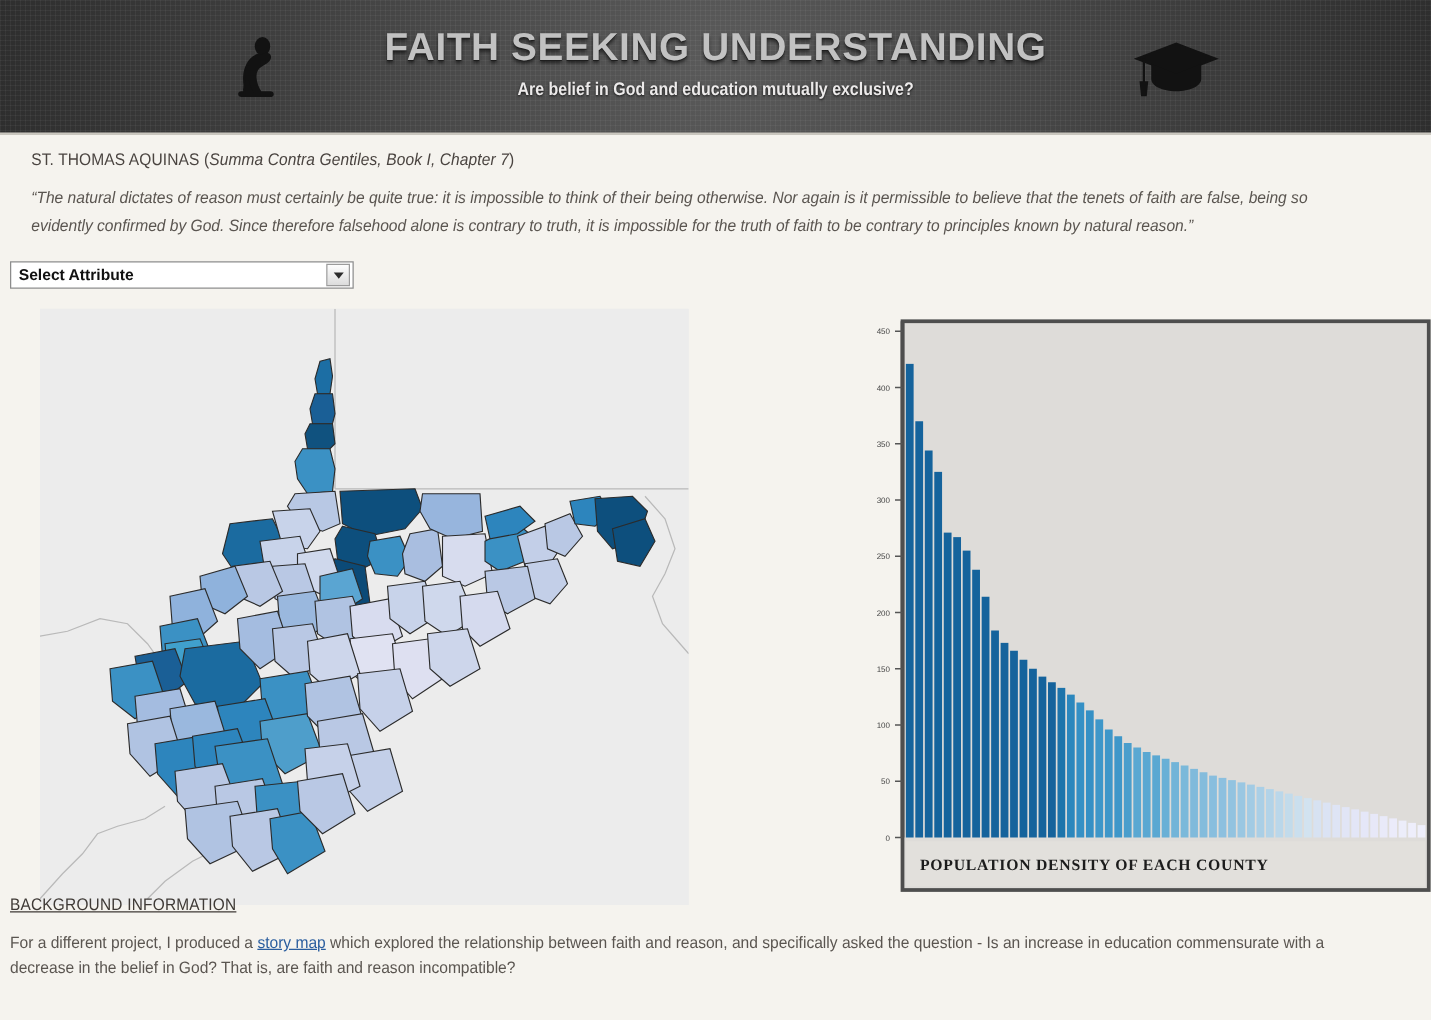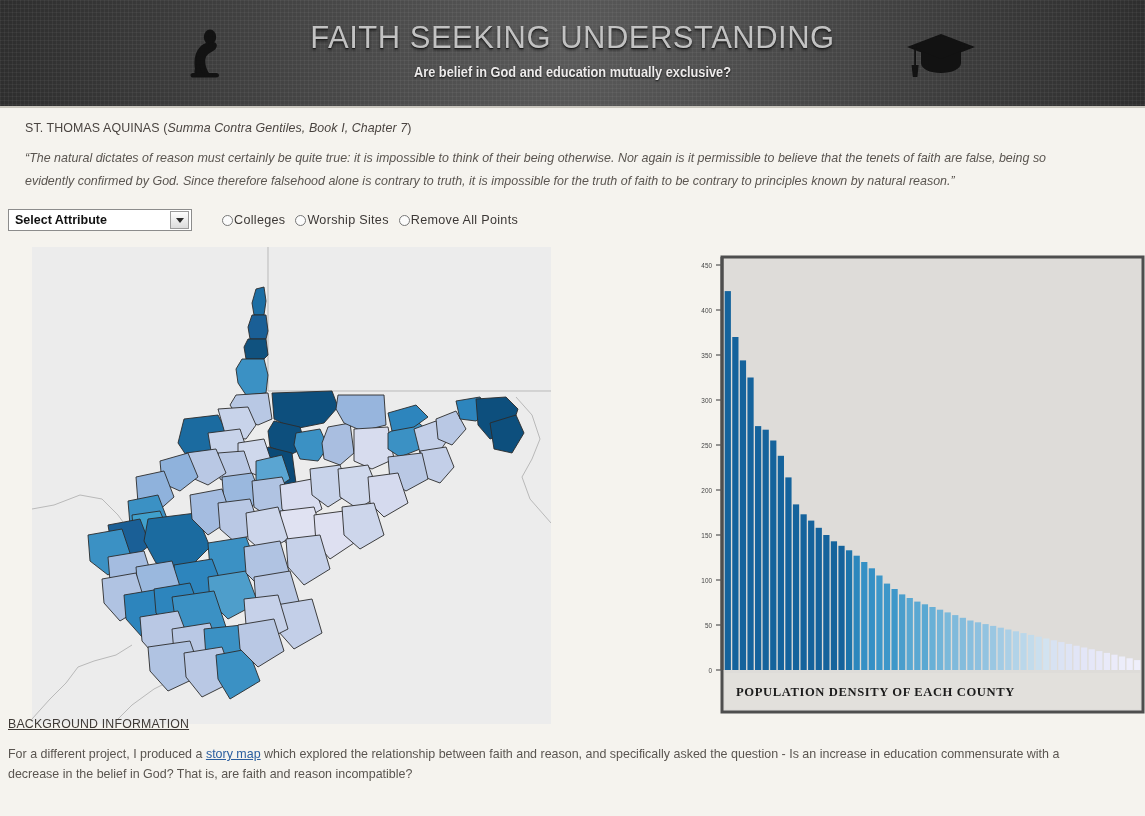--- a/index.html
+++ b/index.html
@@ -24,21 +24,21 @@
     border-bottom: 2px solid #c9c6be;
   }
   #banner-title-wrap {
     position: absolute; left: 0; top: 22px; width: 1145px;
     text-align: center;
   }
   #banner-title {
     font-size: 31px;
     letter-spacing: 0.5px;
     color: #c2c2c2;
-    font-weight: 400;
+    font-weight: 700;
     font-family: "Liberation Sans", sans-serif;
     text-shadow: 0 1px 0 #1e1e1e, 0 2px 3px rgba(0,0,0,0.6);
     line-height: 1.05;
   }
   #banner-subtitle {
     margin-top: 9px;
     font-size: 14.5px;
     font-weight: bold;
     color: #eceaea;
     text-shadow: 0 1px 2px rgba(0,0,0,0.85);
@@ -70,21 +70,21 @@
     transform: scaleX(0.945);
     transform-origin: left center;
     max-width: 1185px;
   }
 
   
   #control-row {
     position: absolute; left: 8px; top: 209px;
     display: flex; align-items: center;
   }
-  #select-wrap { position: relative; width: 184px; height: 22px; }
+  #select-wrap { position: relative; width: 275px; height: 22px; }
   #select-face {
     position: absolute; inset: 0;
     border: 1px solid #8c8c8c;
     background: #fff;
     display: flex; align-items: center;
   }
   #select-label {
     padding-left: 6px;
     font-size: 12.5px; font-weight: bold; color: #111;
     flex: 1;
@@ -185,34 +185,20 @@
 
   <div id="select-wrap">
     <div id="select-face">
       <span id="select-label">Select Attribute</span>
       <span id="select-arrow-box">
         <span id="select-arrow"></span>
       </span>
     </div>
   </div>
 
-  <div id="radio-group">
-    <label class="radio-item">
-      <span class="radio-dot"></span>
-      <span class="radio-label">Colleges</span>
-    </label>
-    <label class="radio-item">
-      <span class="radio-dot"></span>
-      <span class="radio-label">Worship Sites</span>
-    </label>
-    <label class="radio-item">
-      <span class="radio-dot"></span>
-      <span class="radio-label">Remove All Points</span>
-    </label>
-  </div>
 </div>
 
 <div id="map-panel">
   <svg id="map-svg" width="519" height="477" viewBox="0 0 519 477">
     <rect x="0" y="0" width="519" height="477" fill="#ececec"></rect>
 
     <g stroke="#b9b9b9" stroke-width="1" fill="none">
       <path d="M236,0 L236,144"></path>
       <path d="M236,144 L519,144"></path>
       <path d="M0,262 L22,258 L48,248 L70,252 L86,268 L96,282"></path>

